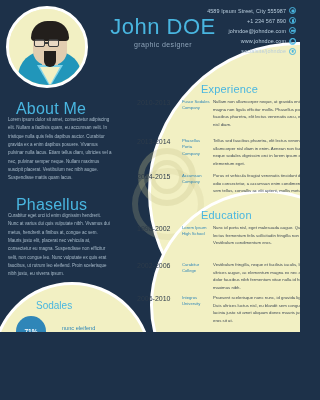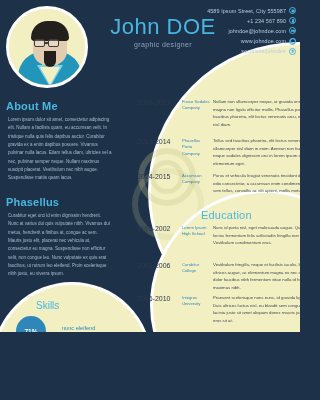--- a/index.html
+++ b/index.html
@@ -130,22 +130,22 @@
     transform: translate(-50%,-50%);
     width: 3px; height: 3px; background: #49b6e0; border-radius: 1px;
   }
   .cicon.phone::after { width: 2px; height: 4px; border-radius: 1px; }
   .cicon.mail::after { width: 4px; height: 2.6px; border-radius: 0.5px; }
   .cicon.web::after { width: 4px; height: 4px; border-radius: 50%; background: none; border: 1px solid #49b6e0; }
   .cicon.social::after { width: 2.6px; height: 2.6px; border-radius: 50%; }
 
   
   .sec-title-left {
-    position: absolute; left: 6px; z-index: 7;
-    color: #49b6e0; font-size: 11px; font-weight: 700; letter-spacing: 0.2px;
+    position: absolute; left: 16px; z-index: 7;
+    color: #49b6e0; font-size: 16px; font-weight: 400; letter-spacing: 0.2px;
   }
   .body-left {
     position: absolute; left: 8px; z-index: 7; width: 104px;
     color: #a9bccb; font-size: 4.5px; line-height: 1.85; text-align: left;
   }
   #about-title { top: 100px; }
   #about-body  { top: 116px; }
   #objective-title { top: 196px; }
   #objective-body  { top: 212px; }
 
@@ -266,30 +266,31 @@
       <span class="cicon social"></span>
     </div>
   </div>
 
   <div id="about-title" class="sec-title-left">About Me</div>
   <div id="about-body" class="body-left">Lorem ipsum dolor sit amet, consectetur adipiscing elit. Nullam a facilisis quam, eu accumsan velit. In tristique nulla quis felis dapibus auctor. Curabitur gravida ex a enim dapibus posuere. Vivamus pulvinar nulla lacus. Etiam tellus diam, ultricies vel a nec, pulvinar semper neque. Nullam maximus suscipit placerat. Vestibulum nec nibh augue. Suspendisse mattis quam lacus.</div>
 
   <div id="objective-title" class="sec-title-left">Phasellus</div>
   <div id="objective-body" class="body-left">Curabitur eget orci id enim dignissim hendrerit. Nunc at varius dui quis vulputate nibh. Vivamus dui metus, hendrerit a finibus at, congue ac sem. Mauris justo elit, placerat nec vehicula at, consectetur eu magna. Suspendisse non efficitur velit, non congue leo. Nunc vulputate ex quis erat faucibus, ut rutrum leo eleifend. Proin scelerisque nibh justo, eu viverra ipsum.</div>
 
-  <div id="skills-title">Skills</div>
+  <div id="skills-title">Sodales</div>
   <div id="bub1" class="bubble" style="background: rgb(47, 134, 184);">71%</div>
   <div id="bub2" class="bubble" style="background: rgb(26, 74, 107);">55%</div>
   <div id="bub3" class="bubble" style="background: rgb(43, 155, 209);">86%</div>
   <div id="bub4" class="bubble" style="background: rgb(22, 55, 90);">42%</div>
   <div id="skl1" class="sk-label">nunc eleifend</div>
   <div id="skl2" class="sk-label">morbi ex</div>
   <div id="skl3" class="sk-label">litora torquent</div>
   <div id="skl4" class="sk-label">donec risus</div>
 
+  <div id="exp-title" class="sec-title-right">Experience</div>
   <div id="exp1" class="entry">
     <span class="date">2010-2013</span>
     <span class="org">Fusce Sodales Company</span>
     <span class="desc">Nullam non ullamcorper neque, at gravida enim. In dapibus magna non ligula efficitur mollis. Phasellus porta tellus sed faucibus pharetra, elit lectus venenatis arcu, eu ullamcorper nisl diam.</span>
   </div>
   <div id="exp2" class="entry">
     <span class="date">2013-2014</span>
     <span class="org">Phasellus Porta Company</span>
     <span class="desc">Tellus sed faucibus pharetra, elit lectus venenatis arcu, eu ullamcorper nisl diam in enim. Aenean non facilisis enim neque sodales dignissim orci in lorem ipsum quam elementum eget.</span>
   </div>

